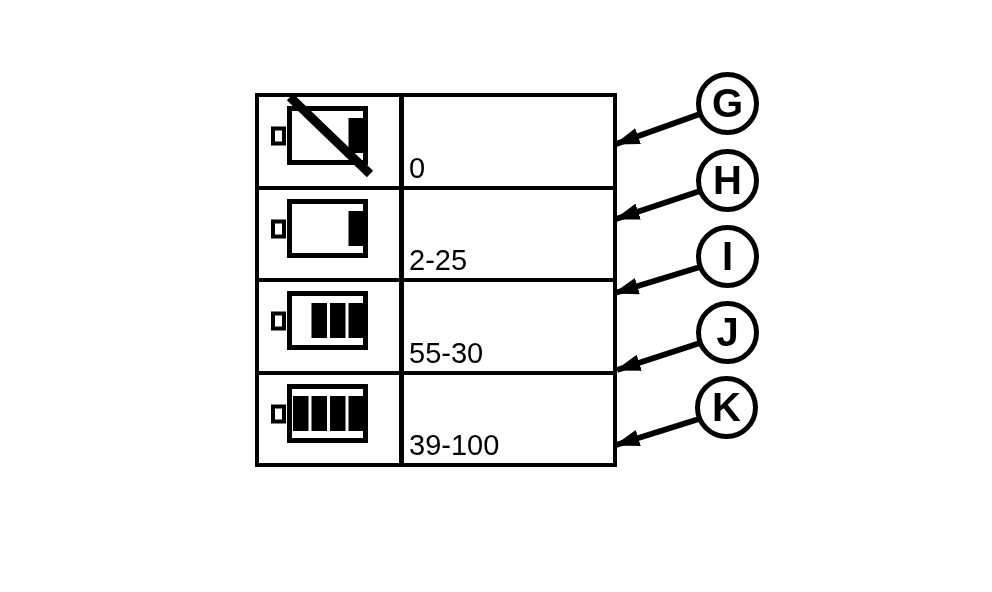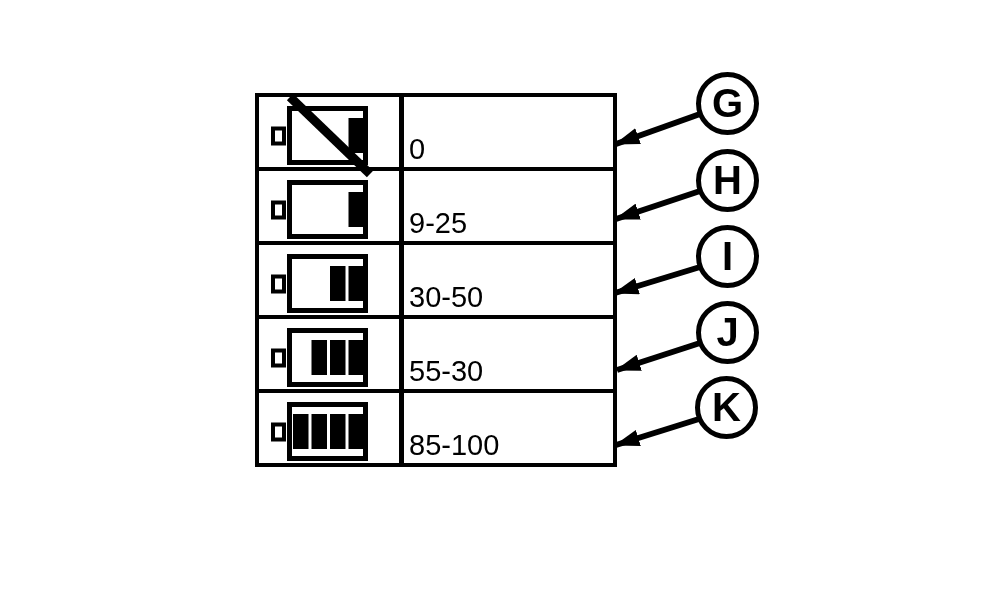--- a/index.html
+++ b/index.html
@@ -136,40 +136,24 @@
           <rect x="14" y="31.5" width="11" height="15" fill="#fff" stroke="#000" stroke-width="4"></rect>
           <rect x="30.5" y="11.5" width="76" height="54" fill="#fff" stroke="#000" stroke-width="5"></rect>
           <rect x="34" y="21" width="15.5" height="35" fill="#000" style="display: none;"></rect>
           <rect x="52.5" y="21" width="15.5" height="35" fill="#000" style="display: none;"></rect>
           <rect x="71" y="21" width="15.5" height="35" fill="#000" style="display: none;"></rect>
           <rect x="89.5" y="21" width="15.5" height="35" fill="#000"></rect>
           <line x1="31" y1="0" x2="111" y2="77" stroke="#000" stroke-width="9" style="display: none;"></line>
         </svg>
       </div>
       <div class="label-cell">
-        <span class="range-label">9-25</span>
-      </div>
-    </div>
-
-    <div class="legend-row">
-      <div class="icon-cell">
-        <svg class="battery-svg" viewBox="0 0 140 70">
-          <rect x="14" y="31.5" width="11" height="15" fill="#fff" stroke="#000" stroke-width="4"></rect>
-          <rect x="30.5" y="11.5" width="76" height="54" fill="#fff" stroke="#000" stroke-width="5"></rect>
-          <rect x="34" y="21" width="15.5" height="35" fill="#000" style="display: none;"></rect>
-          <rect x="52.5" y="21" width="15.5" height="35" fill="#000" style="display: none;"></rect>
-          <rect x="71" y="21" width="15.5" height="35" fill="#000"></rect>
-          <rect x="89.5" y="21" width="15.5" height="35" fill="#000"></rect>
-          <line x1="31" y1="0" x2="111" y2="77" stroke="#000" stroke-width="9" style="display: none;"></line>
-        </svg>
-      </div>
-      <div class="label-cell">
-        <span class="range-label">30-50</span>
-      </div>
-    </div>
+        <span class="range-label">2-25</span>
+      </div>
+    </div>
+
 
     <div class="legend-row">
       <div class="icon-cell">
         <svg class="battery-svg" viewBox="0 0 140 70">
           <rect x="14" y="31.5" width="11" height="15" fill="#fff" stroke="#000" stroke-width="4"></rect>
           <rect x="30.5" y="11.5" width="76" height="54" fill="#fff" stroke="#000" stroke-width="5"></rect>
           <rect x="34" y="21" width="15.5" height="35" fill="#000" style="display: none;"></rect>
           <rect x="52.5" y="21" width="15.5" height="35" fill="#000"></rect>
           <rect x="71" y="21" width="15.5" height="35" fill="#000"></rect>
           <rect x="89.5" y="21" width="15.5" height="35" fill="#000"></rect>
@@ -187,21 +171,21 @@
           <rect x="14" y="31.5" width="11" height="15" fill="#fff" stroke="#000" stroke-width="4"></rect>
           <rect x="30.5" y="11.5" width="76" height="54" fill="#fff" stroke="#000" stroke-width="5"></rect>
           <rect x="34" y="21" width="15.5" height="35" fill="#000"></rect>
           <rect x="52.5" y="21" width="15.5" height="35" fill="#000"></rect>
           <rect x="71" y="21" width="15.5" height="35" fill="#000"></rect>
           <rect x="89.5" y="21" width="15.5" height="35" fill="#000"></rect>
           <line x1="31" y1="0" x2="111" y2="77" stroke="#000" stroke-width="9" style="display: none;"></line>
         </svg>
       </div>
       <div class="label-cell">
-        <span class="range-label">85-100</span>
+        <span class="range-label">39-100</span>
       </div>
     </div>
 
   </div>
 
   <div class="callout callout-g">
     <span class="callout-letter">G</span>
   </div>
   <div class="callout callout-h">
     <span class="callout-letter">H</span>

